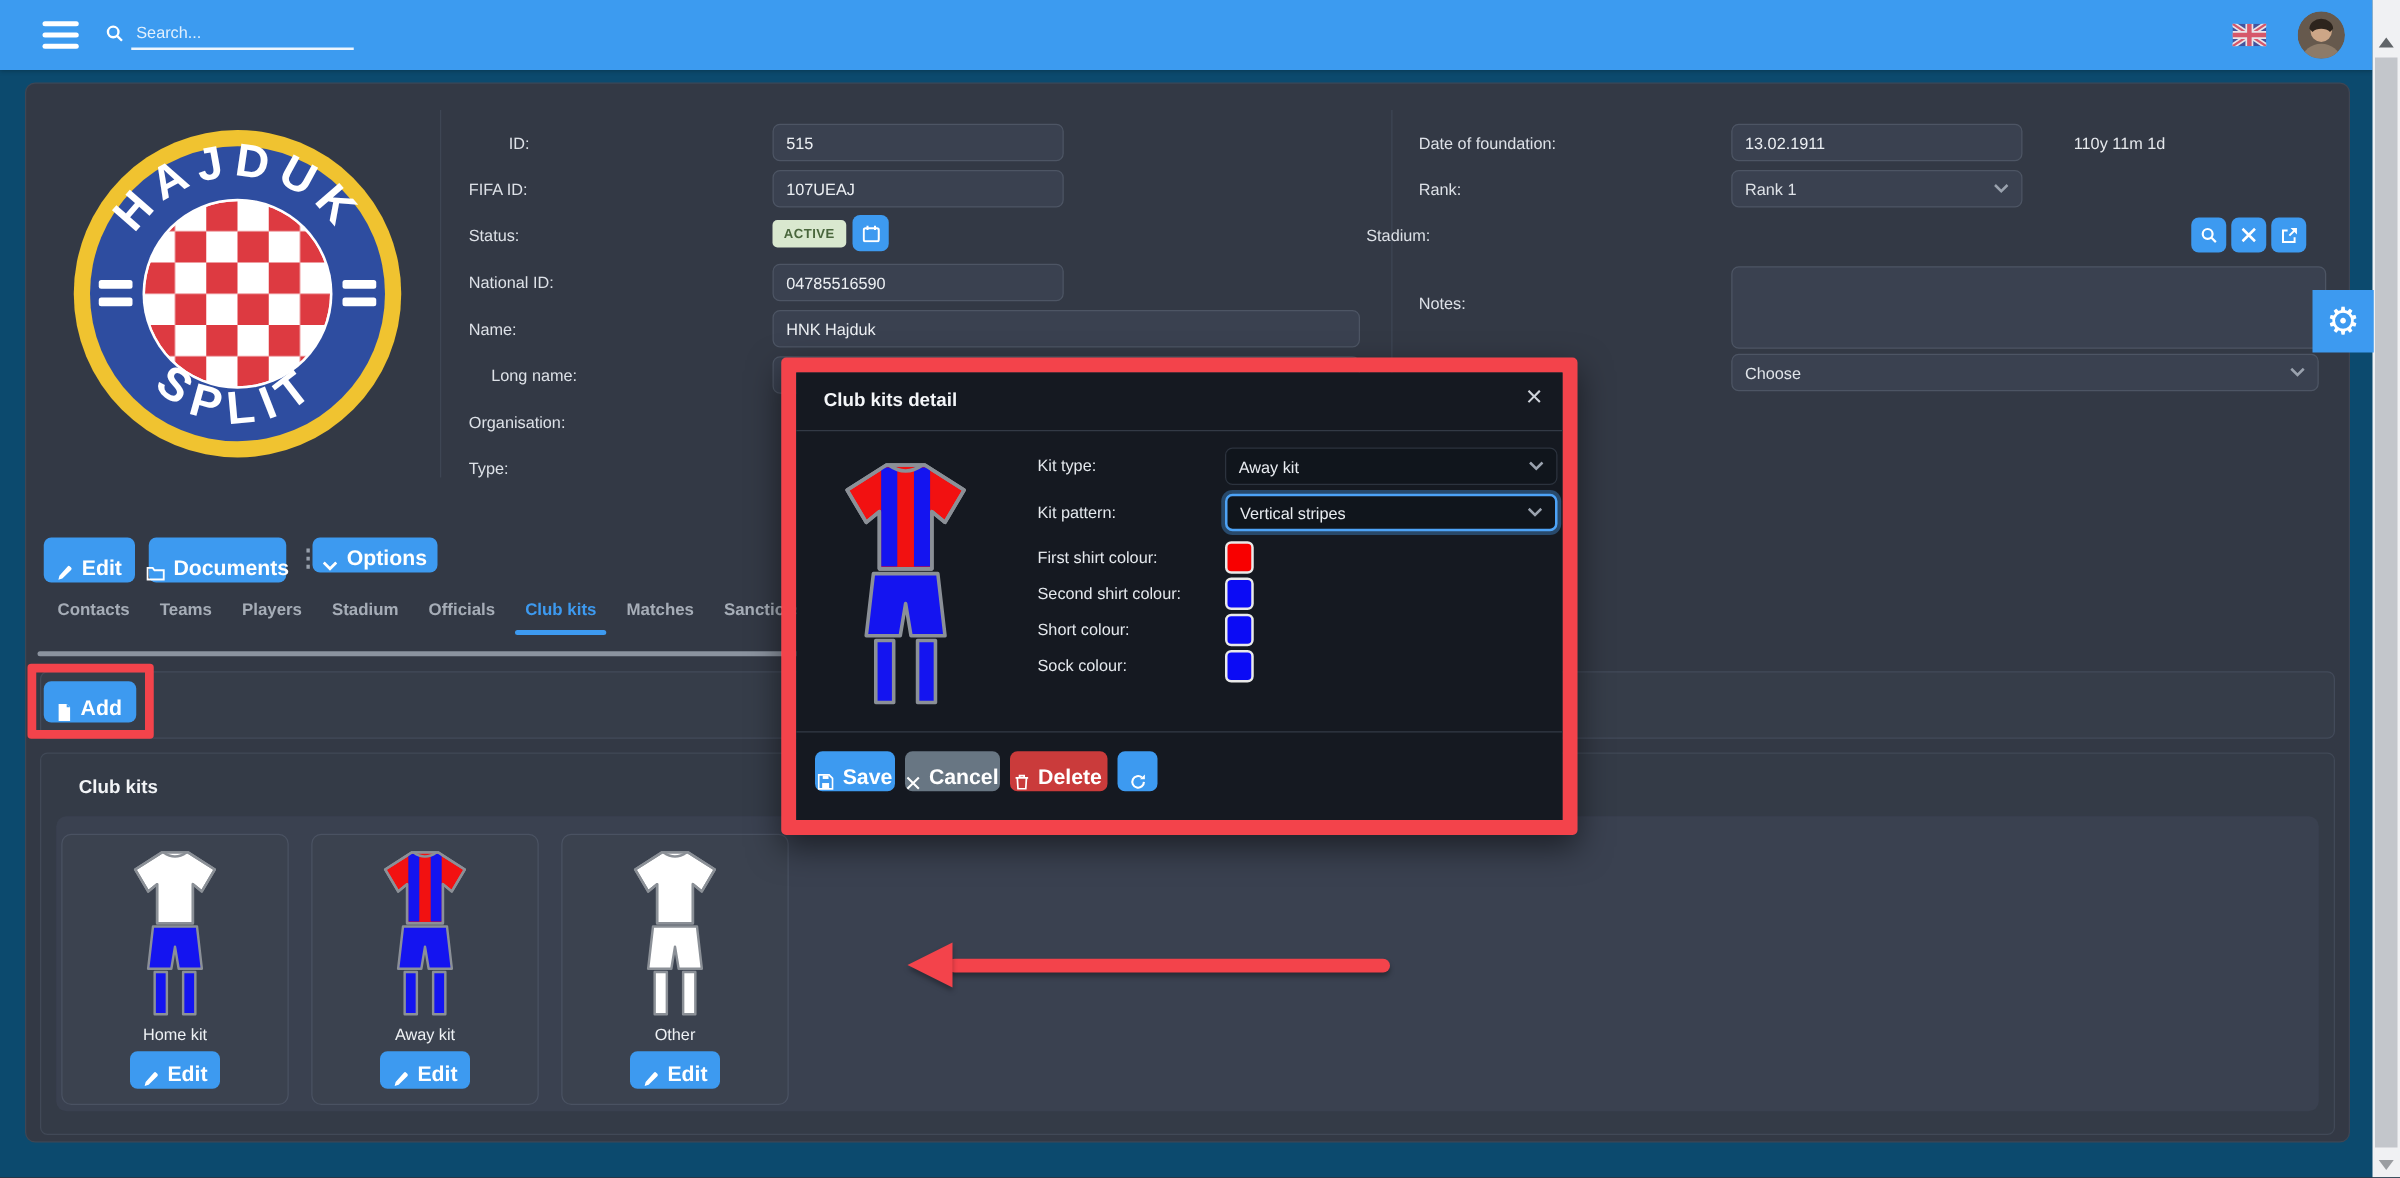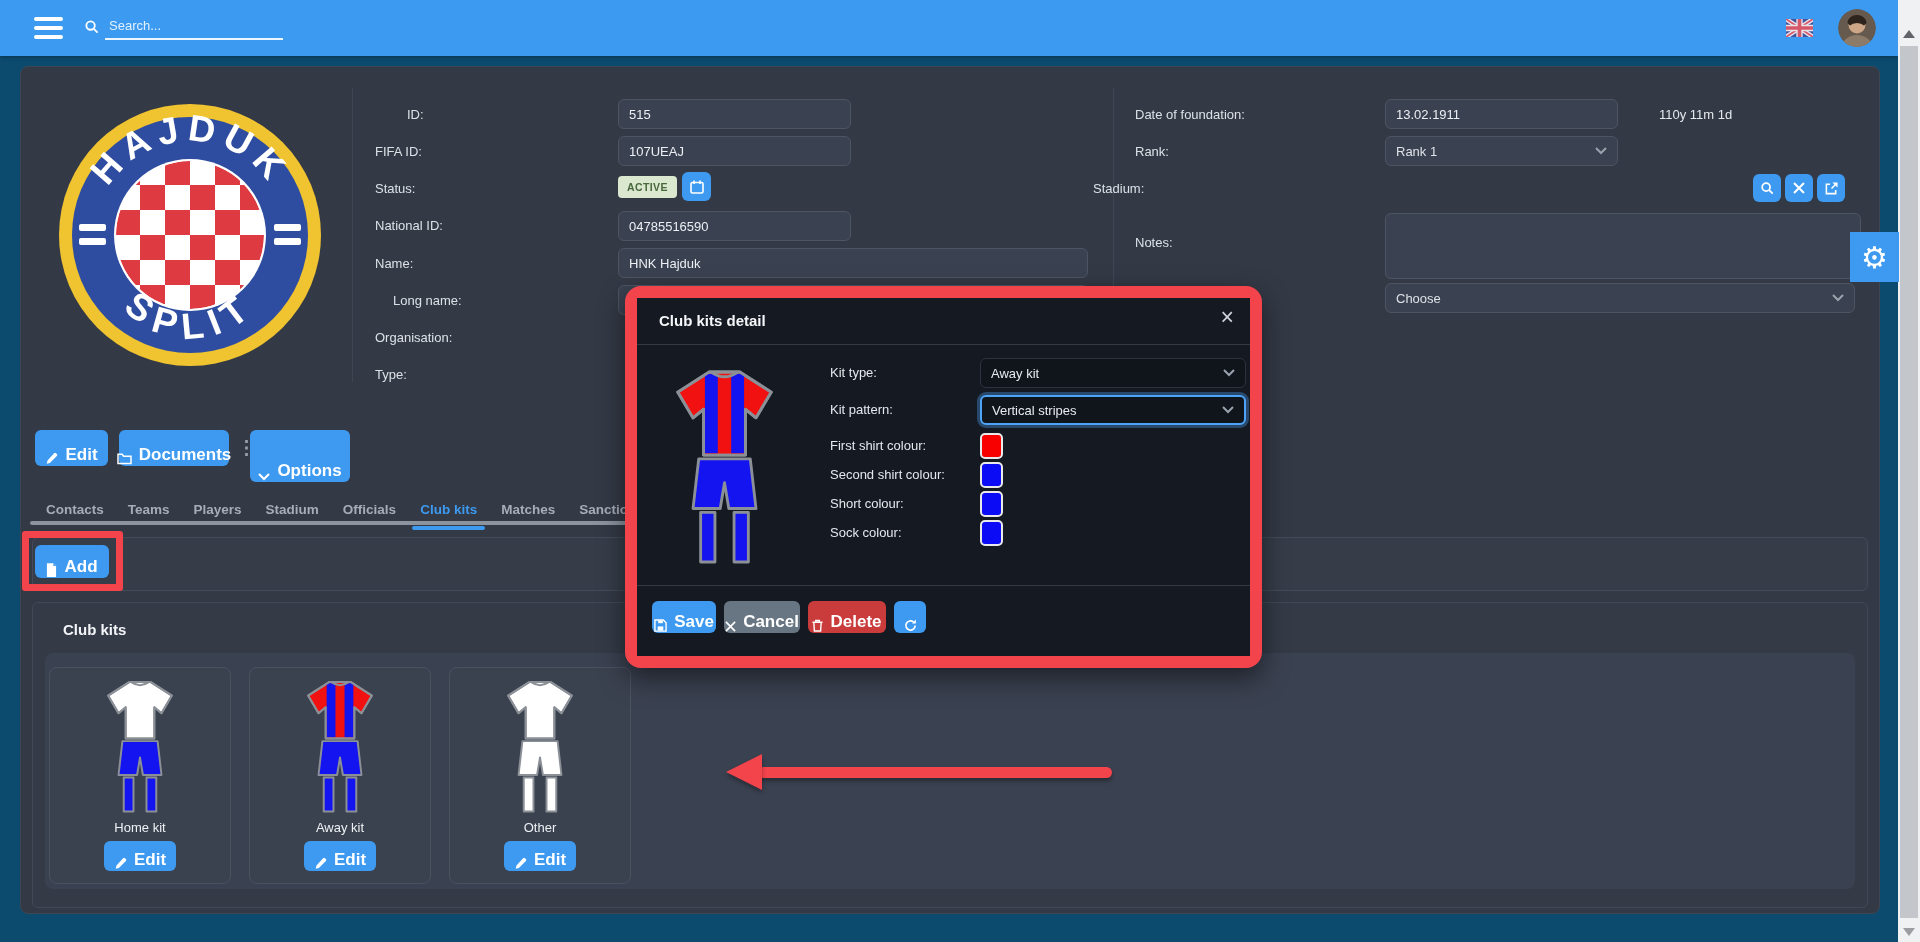--- a/index.html
+++ b/index.html
@@ -25,38 +25,38 @@
   .flabel{position:absolute;font-size:13px;color:#dde1e7;}
   .inp{position:absolute;background:#3a4150;border:1px solid #4d5564;border-radius:6px;color:#eceff3;font-size:13px;padding:0 10px;height:30px;box-sizing:border-box;font-family:"Liberation Sans",sans-serif;outline:none;}
   .sel{position:absolute;background:#3a4150;border:1px solid #4d5564;border-radius:6px;color:#dfe3e8;font-size:13px;height:30px;box-sizing:border-box;display:flex;align-items:center;padding:0 10px;cursor:pointer;justify-content:space-between;}
   .ta{position:absolute;background:#3a4150;border:1px solid #4d5564;border-radius:6px;resize:none;outline:none;}
   .badge-active{position:absolute;background:#d9e8cf;color:#49663c;font-size:10.5px;font-weight:bold;letter-spacing:.4px;padding:5px 9px;border-radius:4px;}
   .iconbtn{position:absolute;background:#3d9af0;border:none;border-radius:6px;display:flex;align-items:center;justify-content:center;cursor:pointer;}
   .btn{display:flex;align-items:flex-end;justify-content:center;gap:7px;background:#3d9af0;border:none;border-radius:6px;color:#fff;font-size:17px;font-weight:bold;cursor:pointer;font-family:"Liberation Sans",sans-serif;}
   .age-text{position:absolute;font-size:13px;color:#e6e9ed;}
   .dots{position:absolute;color:#98a0ac;font-size:19px;font-weight:bold;line-height:1;cursor:pointer;}
   
-  .tabstrip{position:absolute;left:30px;top:492px;height:34px;display:flex;align-items:center;padding-left:4px;}
+  .tabstrip{position:absolute;left:30px;top:470px;height:34px;display:flex;align-items:center;padding-left:4px;}
   .tabbar{position:absolute;left:30px;top:521px;width:1030px;height:4px;background:#8b939f;border-radius:2px;}
   .tab{position:relative;padding:0 12px;font-size:13.5px;font-weight:bold;color:#a6adb7;height:34px;display:flex;align-items:center;cursor:pointer;white-space:nowrap;}
   .tab.active{color:#3d9af0;}
   .tab.active::after{content:"";position:absolute;left:4px;right:4px;bottom:-4px;height:4px;background:#3d9af0;border-radius:2px;z-index:2;}
   
   .add-toolbar{position:absolute;left:32px;top:537px;width:1834px;height:52px;background:#363d49;border:1px solid #434b5a;border-radius:6px;}
   .kits-panel{position:absolute;left:32px;top:602px;width:1834px;height:304px;background:#343b47;border:1px solid #414957;border-radius:6px;}
   .kits-title{position:absolute;left:30px;top:18px;font-size:15px;font-weight:bold;color:#f2f4f7;}
   .kits-inner{position:absolute;left:12px;top:50px;width:1810px;height:236px;background:#3a4150;border-radius:8px;}
   .kitrow{position:absolute;left:4px;top:14px;display:flex;gap:18px;}
   .kit-card{width:180px;height:215px;background:#3b424f;border:1px solid #4a5262;border-radius:8px;position:relative;}
   .kit-art{position:absolute;left:40px;top:10px;width:100px;height:138px;}
   .kit-name{position:absolute;left:0;top:152px;width:100%;text-align:center;font-size:13px;color:#eef1f4;}
   .kit-edit{position:absolute;left:54px;top:173px;width:72px;height:30px;}
   
   .annot{border:12px solid #f3434b;box-sizing:border-box;}
-  .modal-annot{position:absolute;left:625px;top:286px;width:637px;height:382px;border-radius:16px;box-shadow:0 10px 26px rgba(0,0,0,.5);z-index:50;}
+  .modal-annot{position:absolute;left:625px;top:286px;width:637px;height:382px;border-radius:4px;box-shadow:0 10px 26px rgba(0,0,0,.5);z-index:50;}
   .modal{position:absolute;left:0;top:0;width:613px;height:358px;background:#151921;}
   .modal-header{position:absolute;left:0;top:0;width:100%;height:47px;border-bottom:1px solid #333a46;box-sizing:border-box;}
   .modal-title{position:absolute;left:22px;top:14px;font-size:15px;font-weight:bold;color:#f4f6f9;}
   .modal-close{position:absolute;right:16px;top:8px;font-size:23px;color:#cfd4db;cursor:pointer;line-height:1;font-weight:normal;}
   .modal-body{position:absolute;left:0;top:47px;right:0;bottom:71px;}
   .mlabel{position:absolute;left:193px;font-size:13px;color:#e4e8ed;height:26px;line-height:26px;}
   .msel{position:absolute;left:343px;width:266px;height:30px;background:#10151c;border:1px solid #2c333e;border-radius:6px;color:#e8ebf0;font-size:13px;display:flex;align-items:center;justify-content:space-between;padding:0 10px;box-sizing:border-box;cursor:pointer;}
   .msel.focused{border:2px solid #4da3f7;box-shadow:0 0 0 3px rgba(77,163,247,.35);}
   .swatch{position:absolute;left:343px;width:23px;height:26px;border:2px solid #e9e9e9;border-radius:5px;cursor:pointer;box-sizing:border-box;}
   .modal-footer{position:absolute;left:0;bottom:0;width:100%;height:71px;border-top:1px solid #333a46;box-sizing:border-box;}
@@ -217,21 +217,21 @@
   </button>
   <button class="btn abs" style="left:119px;top:430px;width:110px;height:36px;">
     <span style="display:flex;">
         <svg viewBox="0 0 16 14" width="15" height="13">
           <path fill="none" stroke="#fff" stroke-width="1.6" d="M1 2.5h4.5L7 4.5h8v8H1z"></path>
         </svg>
       </span>
     <span>Documents</span>
   </button>
   <div class="dots" style="left:237px;top:438px;">⋮</div>
-  <button class="btn abs" style="left:250px;top:430px;width:100px;height:52px;">
+  <button class="btn abs" style="left:250px;top:430px;width:100px;height:28px;">
     <span style="display:flex;">
         <svg viewBox="0 0 12 8" width="12" height="8">
           <path fill="none" stroke="#fff" stroke-width="2.2" d="M1 1l5 5 5-5"></path>
         </svg>
       </span>
     <span>Options</span>
   </button>
 
   <div class="tabstrip" id="tabstrip">
       <div class="tab">Contacts</div>

